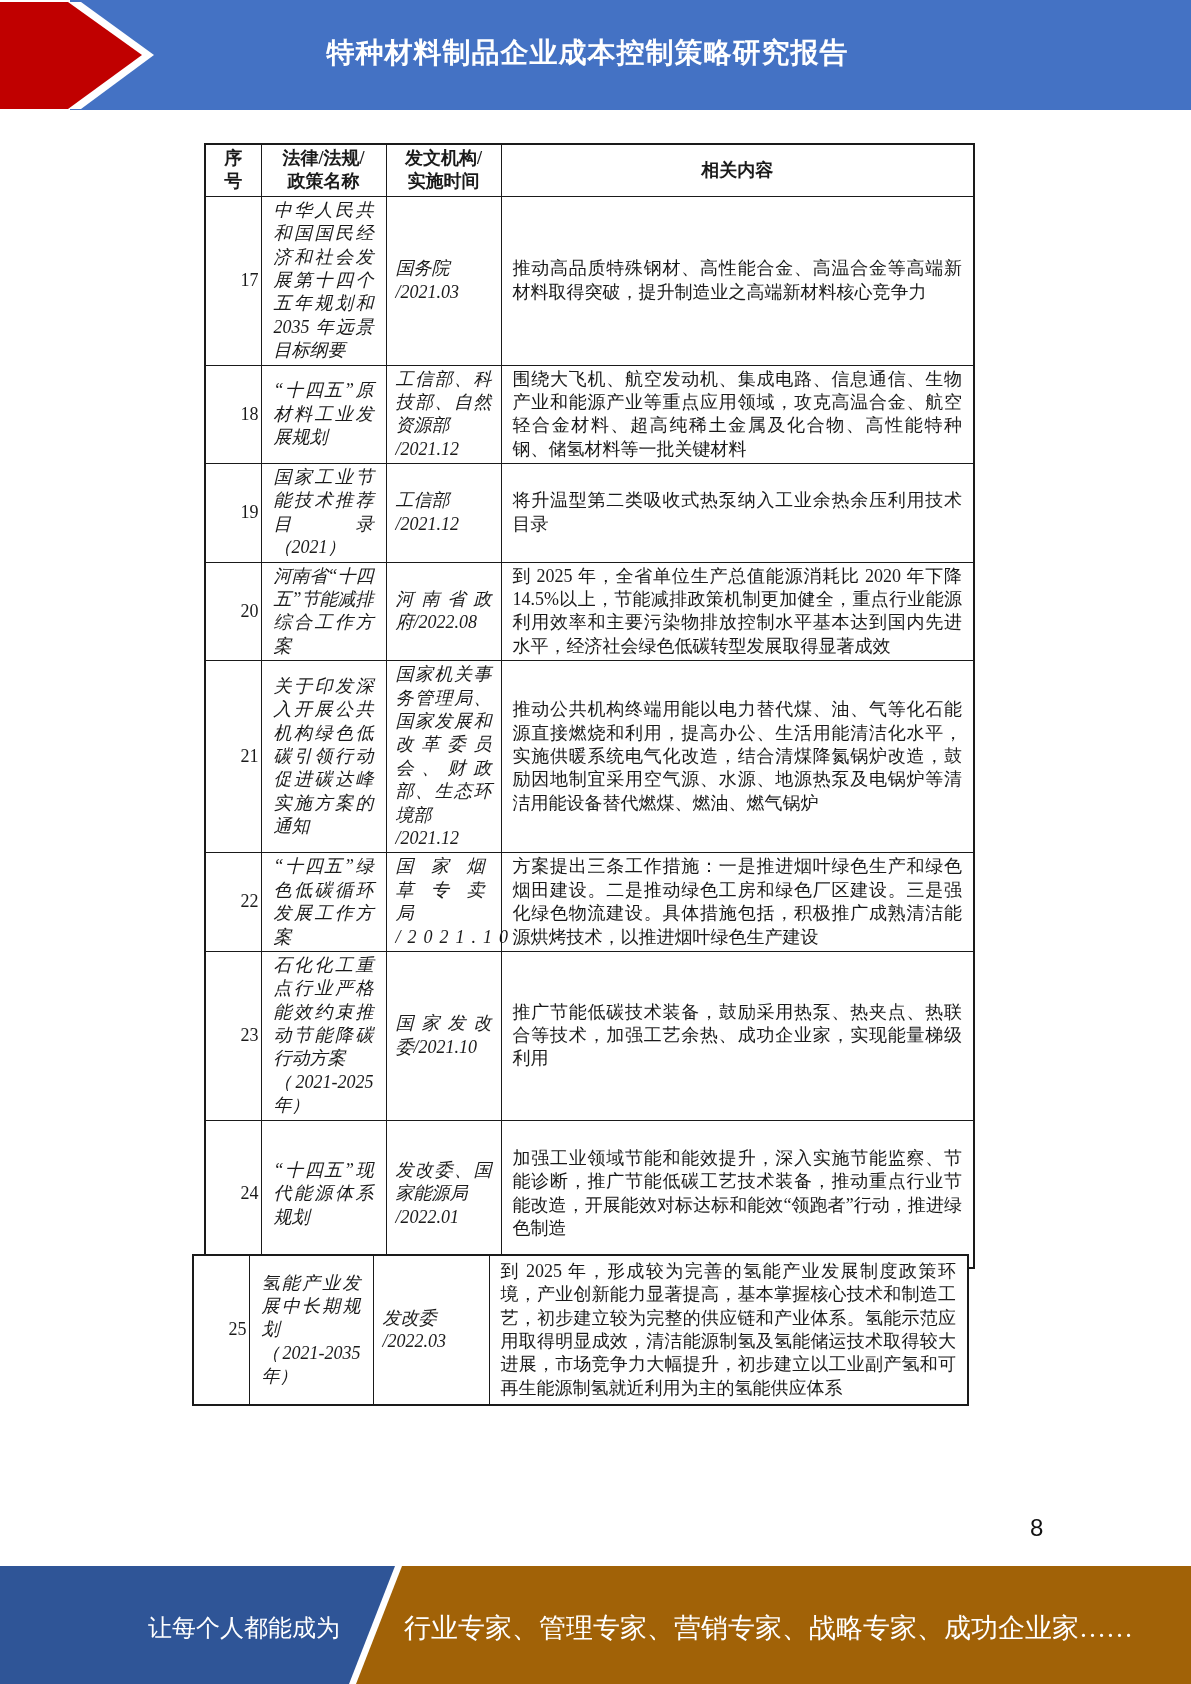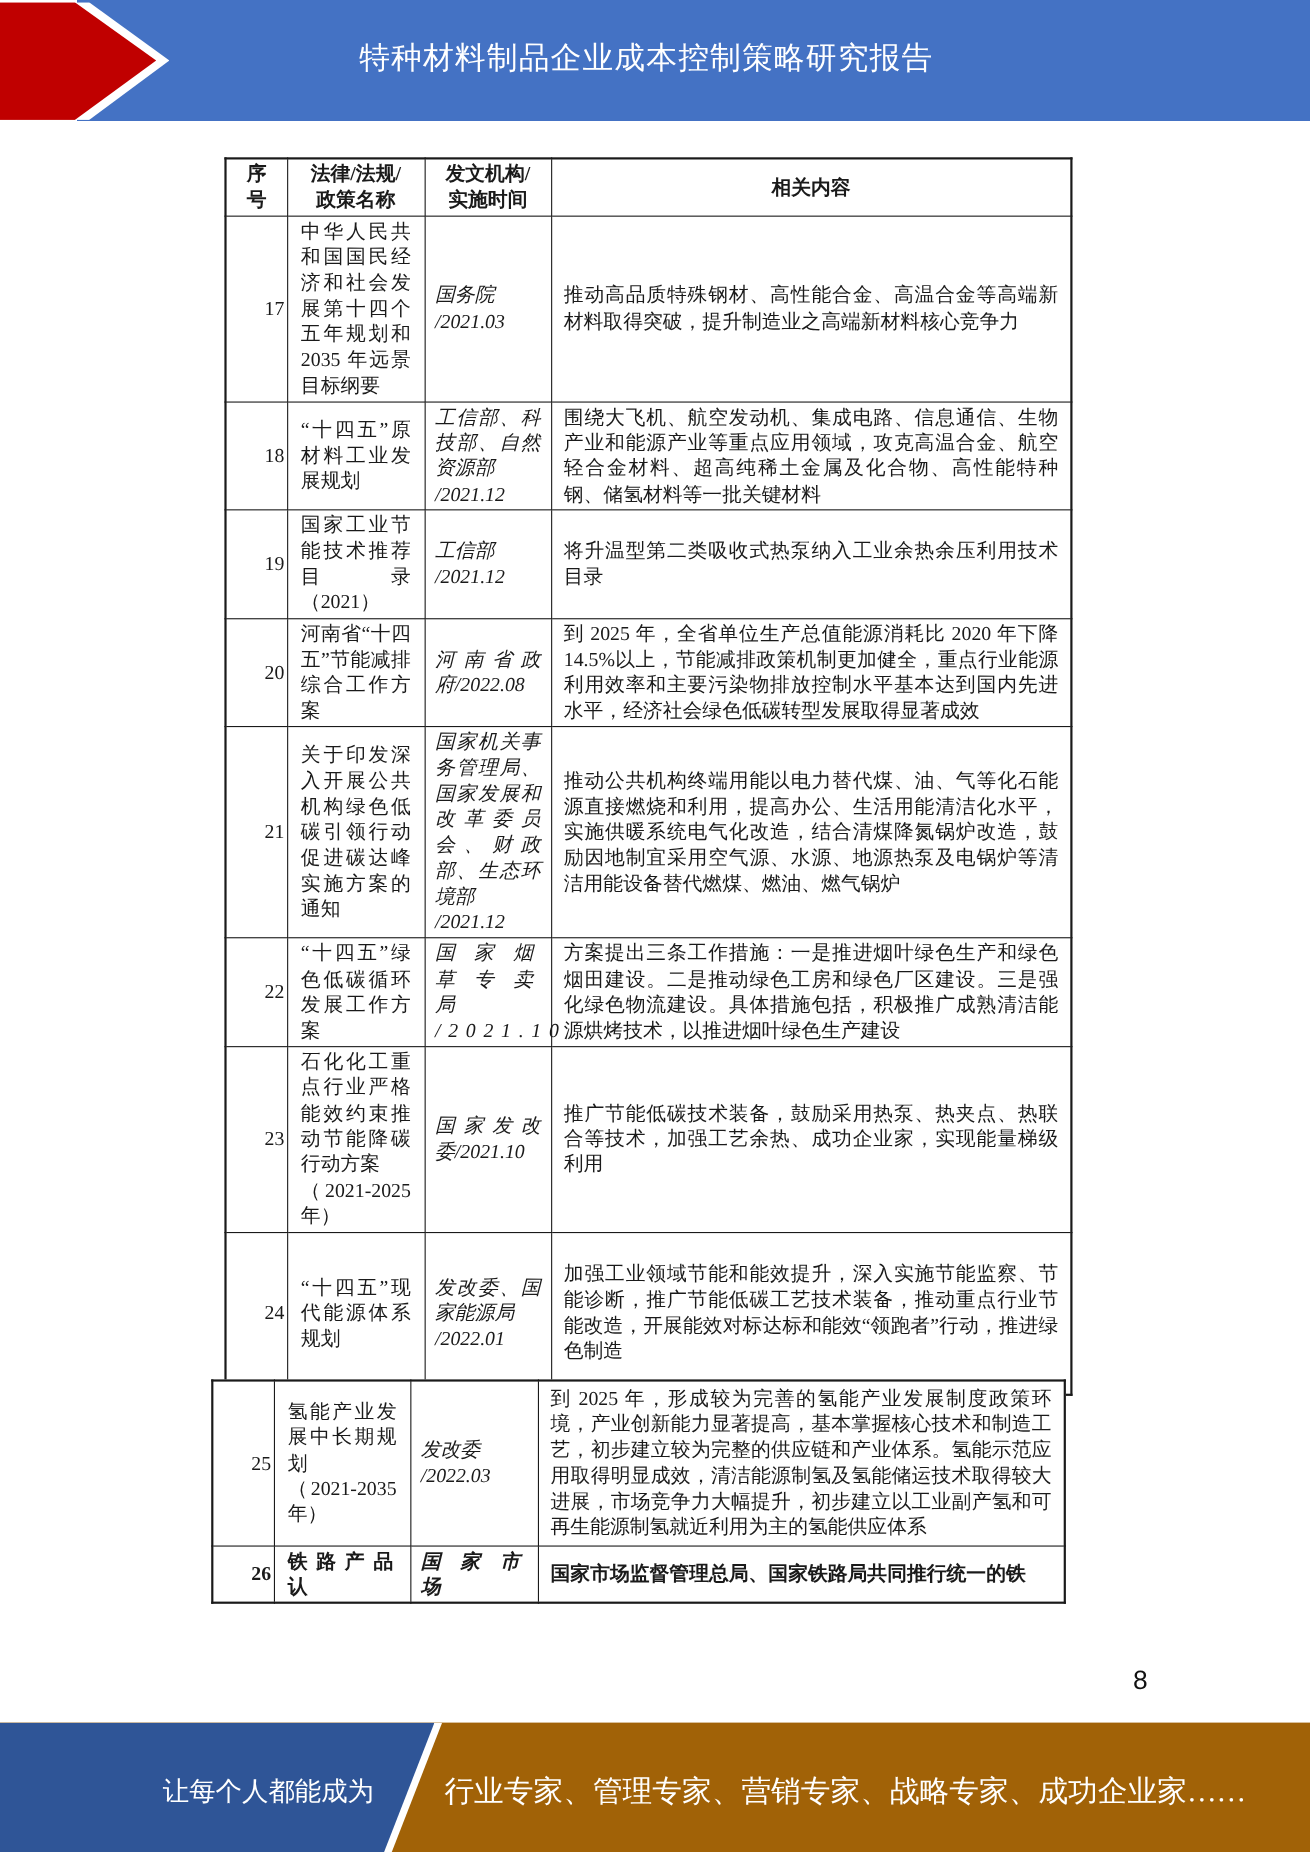--- a/index.html
+++ b/index.html
@@ -5,41 +5,41 @@
   html,body{margin:0;padding:0;}
   body{
     width:1191px;height:1684px;position:relative;background:#ffffff;
     font-family:"Liberation Serif","DejaVu Serif",serif;color:#1a1a1a;
     overflow:hidden;
   }
   
   .header-band{position:absolute;left:70px;top:0;right:0;height:110px;background:#4472C4;}
   .header-title{
     position:absolute;left:0;right:16px;top:0;height:110px;line-height:106px;
-    text-align:center;color:#ffffff;font-size:28px;font-weight:normal;letter-spacing:1px;
+    text-align:center;color:#ffffff;font-size:28px;font-weight:bold;letter-spacing:1px;
     font-family:"Liberation Sans","DejaVu Sans",sans-serif;
   }
   .arrow-wrap{position:absolute;left:0;top:0;width:160px;height:110px;}
   .arrow-white{
     position:absolute;left:0;top:2px;width:154px;height:107px;background:#ffffff;
     clip-path:polygon(0 0,81px 0,154px 53px,81px 107px,0 107px);
   }
   .arrow-red{
     position:absolute;left:0;top:2px;width:142px;height:107px;background:#C00000;
     clip-path:polygon(0 0,68px 0,142px 53px,68px 107px,0 107px);
   }
   
   table.doc-table{
     position:absolute;border-collapse:collapse;table-layout:fixed;
     font-size:18px;line-height:1.3;border:2px solid #1a1a1a;background:#ffffff;
   }
   .doc-table td,.doc-table th{border:1px solid #1a1a1a;vertical-align:middle;font-weight:normal;}
   .doc-table th{font-weight:bold;text-align:center;white-space:pre-line;padding:2px 4px;}
   td.c-no{text-align:right;padding:2px 2px;}
-  td.c-name{text-align:justify;text-align-last:left;white-space:pre-line;padding:2px 12px;}
+  td.c-name{text-align:justify;text-align-last:left;white-space:pre-line;padding:2px 12px;font-style:italic;}
   td.c-org{text-align:justify;text-align-last:left;white-space:pre-line;padding:2px 9px;font-style:italic;}
   td.c-content{text-align:justify;text-align-last:left;padding:2px 11px;margin-left:24px;}
   tr.row-bold td{font-weight:bold;}
   .spread{letter-spacing:7px;}
   .spread-sm{letter-spacing:3px;}
   #table-main{left:204px;top:143px;width:769px;}
   #table-cont{left:192px;top:1254px;width:775px;}
   
   .page-number{
     position:absolute;left:1030px;top:1514px;font-size:24px;color:#111;
@@ -158,26 +158,20 @@
     </colgroup>
   <tbody>
     <tr style="height:150px">
       <td class="c-no">25</td>
       <td class="c-name">氢能产业发展中长期规划
 （2021-2035年）</td>
       <td class="c-org">发改委
 /2022.03</td>
       <td class="c-content">到 2025 年，形成较为完善的氢能产业发展制度政策环境，产业创新能力显著提高，基本掌握核心技术和制造工艺，初步建立较为完整的供应链和产业体系。氢能示范应用取得明显成效，清洁能源制氢及氢能储运技术取得较大进展，市场竞争力大幅提升，初步建立以工业副产氢和可再生能源制氢就近利用为主的氢能供应体系</td>
     </tr>
-    <tr style="height:37px" class="row-bold">
-      <td class="c-no">26</td>
-      <td class="c-name spread-sm">铁路产品认</td>
-      <td class="c-org spread">国家市场</td>
-      <td class="c-content">国家市场监督管理总局、国家铁路局共同推行统一的铁</td>
-    </tr>
   </tbody>
 </table>
 
 <div class="page-number">8</div>
 
 <div class="footer">
   <div class="footer-white"></div>
   <div class="footer-blue"></div>
   <div class="footer-blue-text">让每个人都能成为</div>
   <div class="footer-red-text">行业专家、管理专家、营销专家、战略专家、成功企业家……</div>

